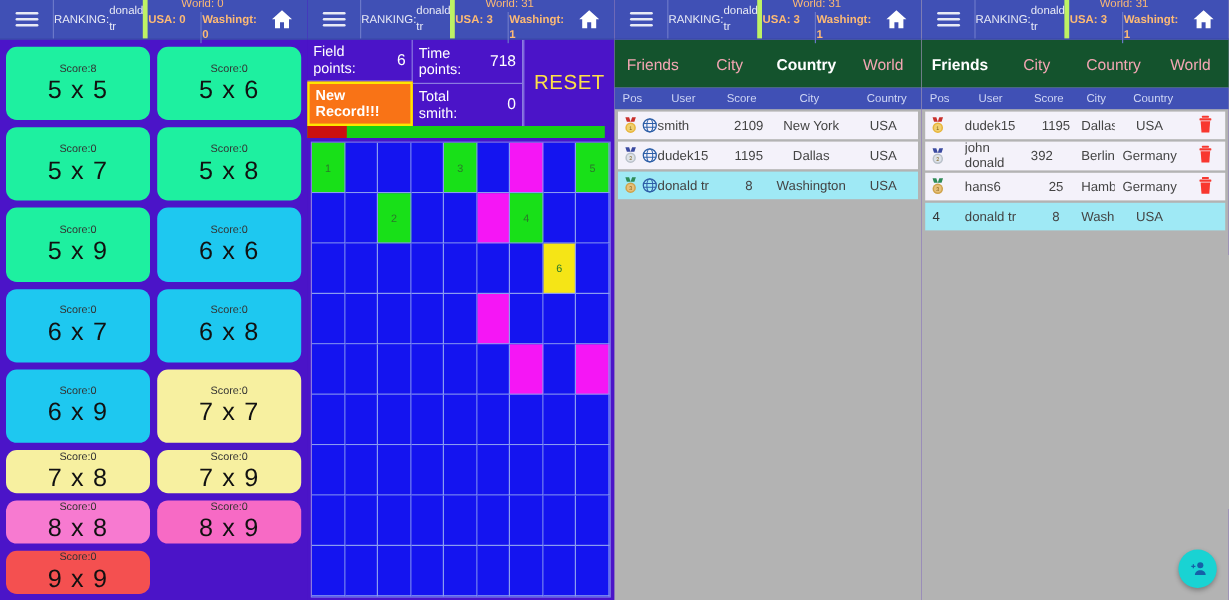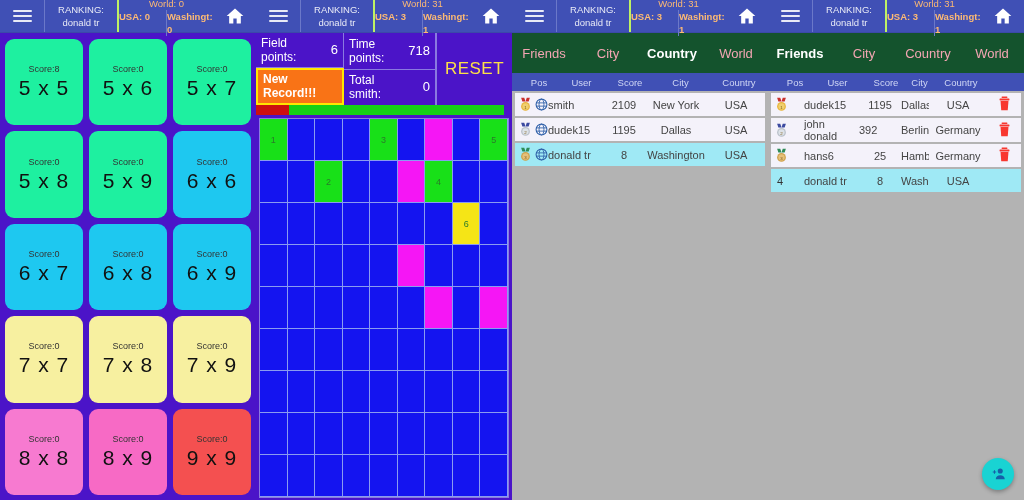--- a/index.html
+++ b/index.html
@@ -13,36 +13,36 @@
 
   
   .topbar{
     height:32px;background:#4050b5;display:flex;align-items:stretch;
     border-bottom:1px solid #3b49a8;position:relative;
   }
   .tb-hamb{width:44px;display:flex;align-items:center;justify-content:center;flex:0 0 44px;}
   .hamb-lines{width:19px;}
   .hamb-lines i{display:block;height:2px;background:#e8eaf6;margin:3px 0;border-radius:1px;}
   .tb-rank{
-    flex:0 0 72px;display:flex;flex-direction:column;justify-content:center;align-items:center;
-    border-left:1px solid #6b78c9;border-right:2px solid #bef264;
+    flex:0 0 72px;display:flex;flex-direction:row;justify-content:center;align-items:center;
+    border-left:1px solid #6b78c9;border-right:4px solid #bef264;
     color:#e8eaf6;font-size:9.5px;line-height:13px;
   }
   .tb-stats{flex:1;display:flex;flex-direction:column;justify-content:center;color:#fdba74;}
   .tb-world{text-align:center;font-size:9.5px;line-height:13px;}
   .tb-sub{display:flex;font-size:9.5px;line-height:13px;}
   .tb-sub span{flex:1;font-weight:bold;}
   .tb-sub span+span{border-left:1px solid #6b78c9;}
   .tb-home{flex:0 0 42px;display:flex;align-items:center;justify-content:center;}
   .home-ico{width:22px;height:20px;}
 
   
   .p1{background:#4b14c8;}
   .tiles{
-    display:grid;grid-template-columns:repeat(3,1fr);grid-template-rows:repeat(5,1fr);
+    display:grid;grid-template-columns:repeat(2,1fr);grid-template-rows:repeat(5,1fr);
     gap:6px;padding:6px 5px 6px 5px;height:468px;box-sizing:border-box;
   }
   .tile{
     border-radius:9px;display:flex;flex-direction:column;align-items:center;justify-content:center;
     color:#111;
   }
   .tile .sc{font-size:9px;margin-bottom:2px;color:#333;}
   .tile .lv{font-size:21px;letter-spacing:1px;}
 
   
@@ -83,21 +83,21 @@
 
   
   .prank{background:#b3b3b3;}
   .tabs{height:40px;background:#14532d;display:flex;align-items:center;}
   .tab{flex:1;text-align:center;font-size:13px;color:#f3a6b3;}
   .tab.active{color:#ffffff;font-weight:bold;}
   .thead{
     height:18px;background:#4050b5;display:flex;align-items:center;color:#cfd6f5;font-size:9.5px;
   }
   .thead .c{text-align:center;}
-  .c-pos{flex:0 0 30px;text-align:left;padding-left:12px;}
+  .c-pos{flex:0 0 30px;text-align:left;padding-left:0;}
   .c-user{flex:0 0 55px;}
   .c-score{flex:0 0 42px;}
   .c-city{flex:1;}
   .c-country{flex:0 0 58px;}
   .c-del{flex:0 0 34px;}
   .rows{padding:2px 3px 0 3px;}
   .row{
     display:flex;align-items:center;min-height:23px;background:#f4f2fa;
     margin-bottom:2px;font-size:11px;color:#444;
   }

